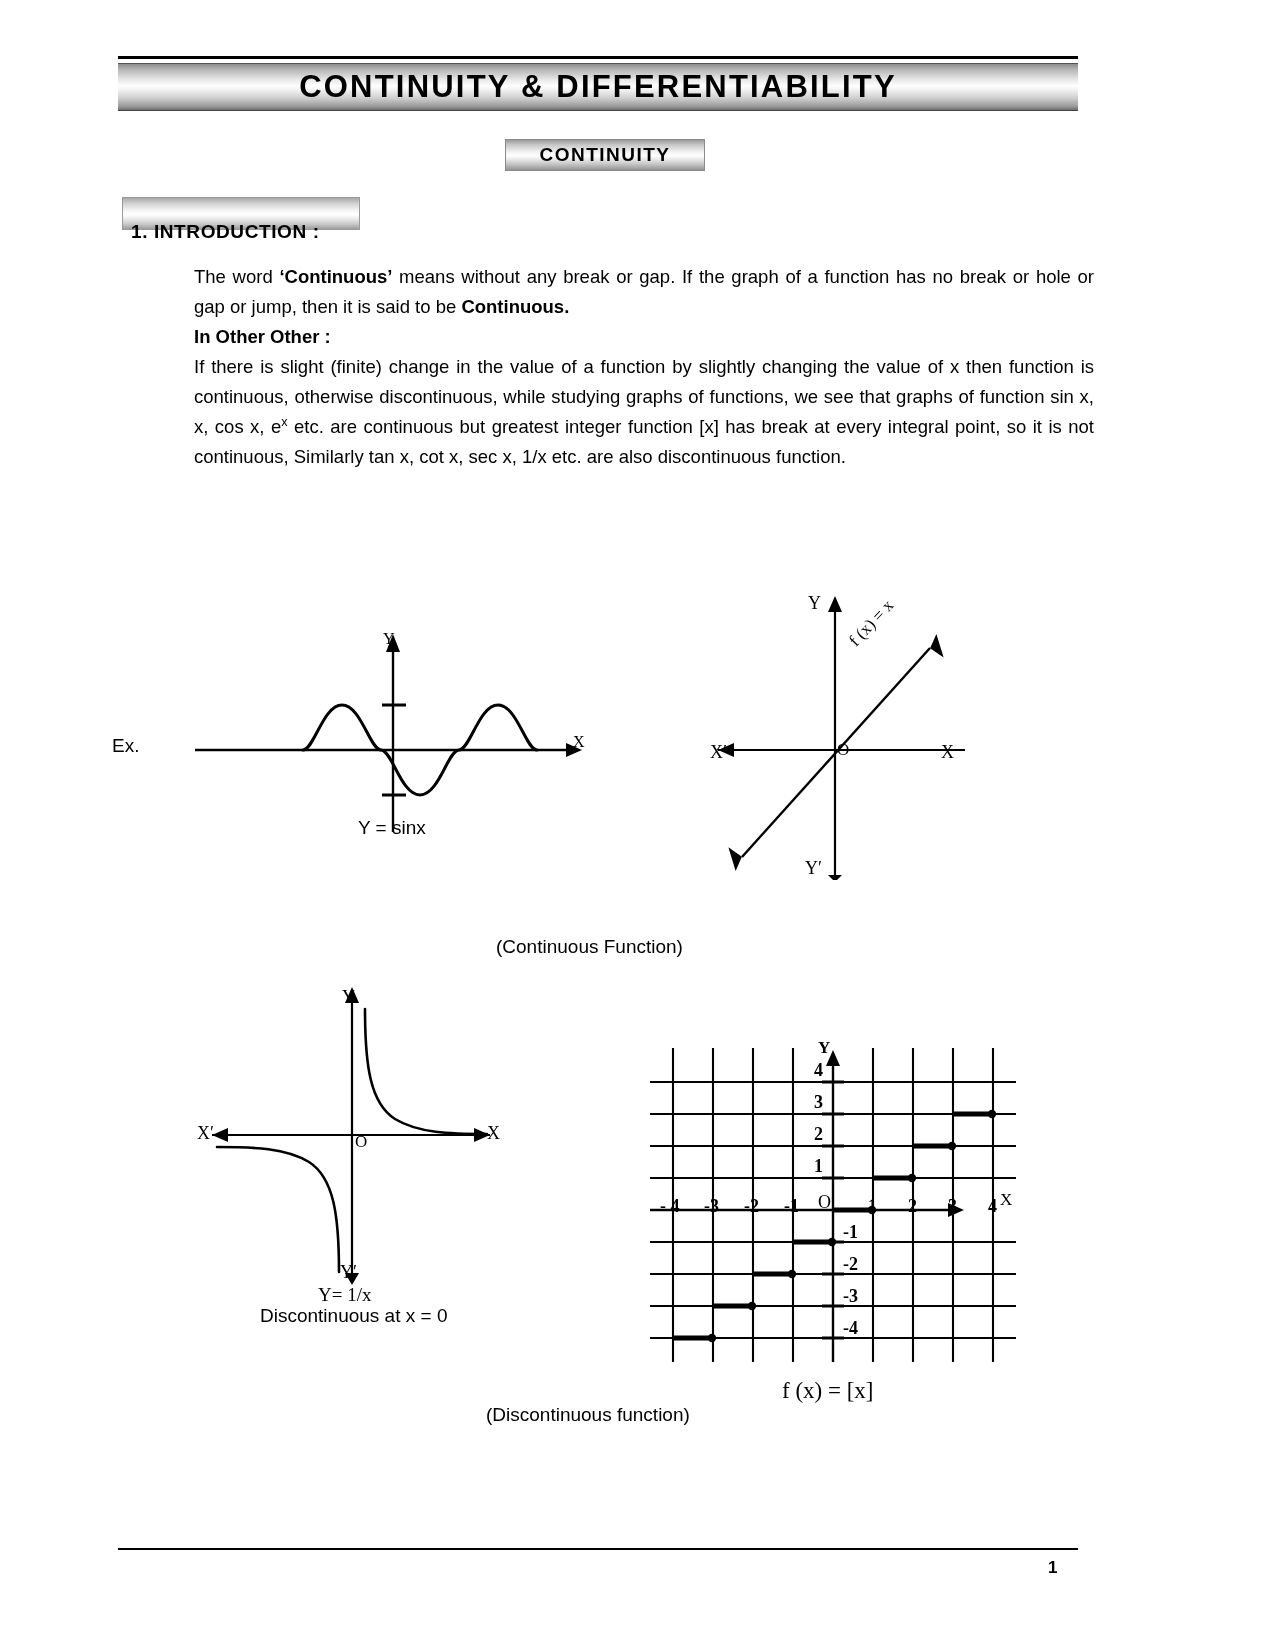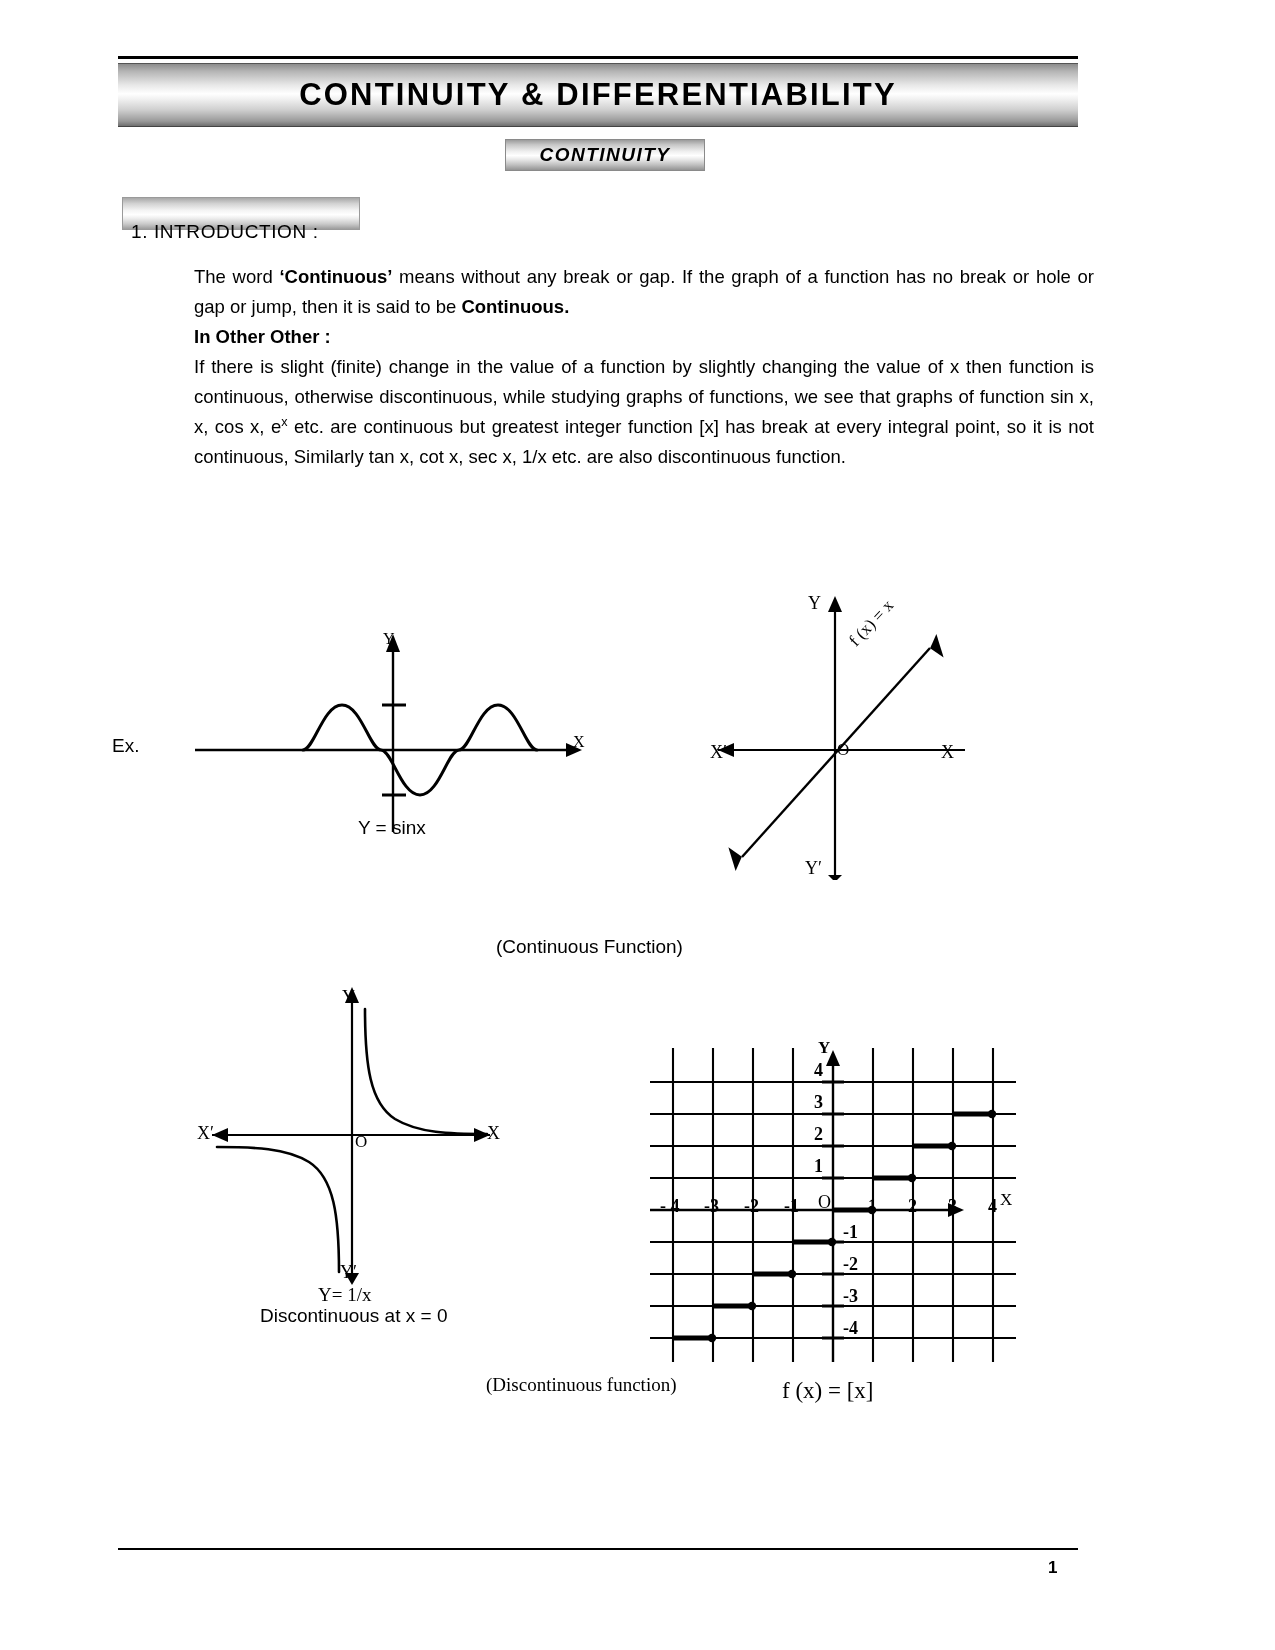--- a/index.html
+++ b/index.html
@@ -15,21 +15,21 @@
   }
 
   
   .top-rule {
     position: absolute;
     left: 118px; top: 56px; width: 960px; height: 3px;
     background: #000;
   }
   .banner {
     position: absolute;
-    left: 118px; top: 63px; width: 960px; height: 64px;
+    left: 118px; top: 63px; width: 960px; height: 48px;
     background: linear-gradient(to bottom,
       #8d8d8d 0%, #b5b5b5 12%, #e8e8e8 34%, #ffffff 48%,
       #f2f2f2 56%, #cfcfcf 74%, #9a9a9a 92%, #6f6f6f 100%);
     display: flex;
     align-items: center;
     justify-content: center;
     border-top: 1px solid #555;
     border-bottom: 1px solid #444;
   }
   .banner-title {
@@ -44,36 +44,36 @@
   .subbanner {
     position: absolute;
     left: 505px; top: 139px; width: 200px; height: 32px;
     background: linear-gradient(to bottom,
       #9b9b9b 0%, #c7c7c7 16%, #efefef 38%, #ffffff 52%,
       #eaeaea 64%, #c2c2c2 82%, #949494 100%);
     display: flex; align-items: center; justify-content: center;
     border: 1px solid #8a8a8a;
   }
   .subbanner-title {
-    font-size: 19px; font-weight: bold; letter-spacing: 1.5px; font-style: italic;
+    font-size: 19px; font-weight: bold; letter-spacing: 1.5px;
   }
 
   
   .section-head {
     position: absolute;
     left: 122px; top: 197px; width: 238px; height: 33px;
     background: linear-gradient(to bottom,
       #a7a7a7 0%, #d2d2d2 18%, #f4f4f4 40%, #ffffff 54%,
       #ededed 66%, #c9c9c9 84%, #9d9d9d 100%);
     display: flex; align-items: center;
     padding-left: 8px;
     border: 1px solid #9a9a9a;
   }
   .section-head-text {
-    font-size: 19px; font-weight: normal; letter-spacing: 0.6px; margin-top: 36px;
+    font-size: 19px; font-weight: bold; letter-spacing: 0.6px; margin-top: 36px;
   }
 
   
   .body-block {
     position: absolute;
     left: 194px; top: 262px; width: 900px;
     font-size: 18.5px;
     line-height: 30px;
   }
   .body-block p { margin: 0; }
@@ -291,17 +291,17 @@
 
 <div class="cap-serif" style="left:660px; top:1196px; font-size:18px; font-weight:bold;">- 4</div>
 <div class="cap-serif" style="left:704px; top:1196px; font-size:18px; font-weight:bold;">-3</div>
 <div class="cap-serif" style="left:744px; top:1196px; font-size:18px; font-weight:bold;">-2</div>
 <div class="cap-serif" style="left:784px; top:1196px; font-size:18px; font-weight:bold;">-1</div>
 <div class="cap-serif" style="left:868px; top:1196px; font-size:18px; font-weight:bold;">1</div>
 <div class="cap-serif" style="left:908px; top:1196px; font-size:18px; font-weight:bold;">2</div>
 <div class="cap-serif" style="left:948px; top:1196px; font-size:18px; font-weight:bold;">3</div>
 <div class="cap-serif" style="left:988px; top:1196px; font-size:18px; font-weight:bold;">4</div>
 
-<div class="cap" style="left:486px; top:1374px;font-family:Liberation Serif, serif;">(Discontinuous function)</div>
+<div class="cap" style="left:486px; top:1404px;">(Discontinuous function)</div>
 <div class="cap-serif" style="left:782px; top:1378px; font-size:23px;">f (x) = [x]</div>
 
 <div class="foot-rule"></div>
 <div class="page-num">1</div>
 
 </body></html>

